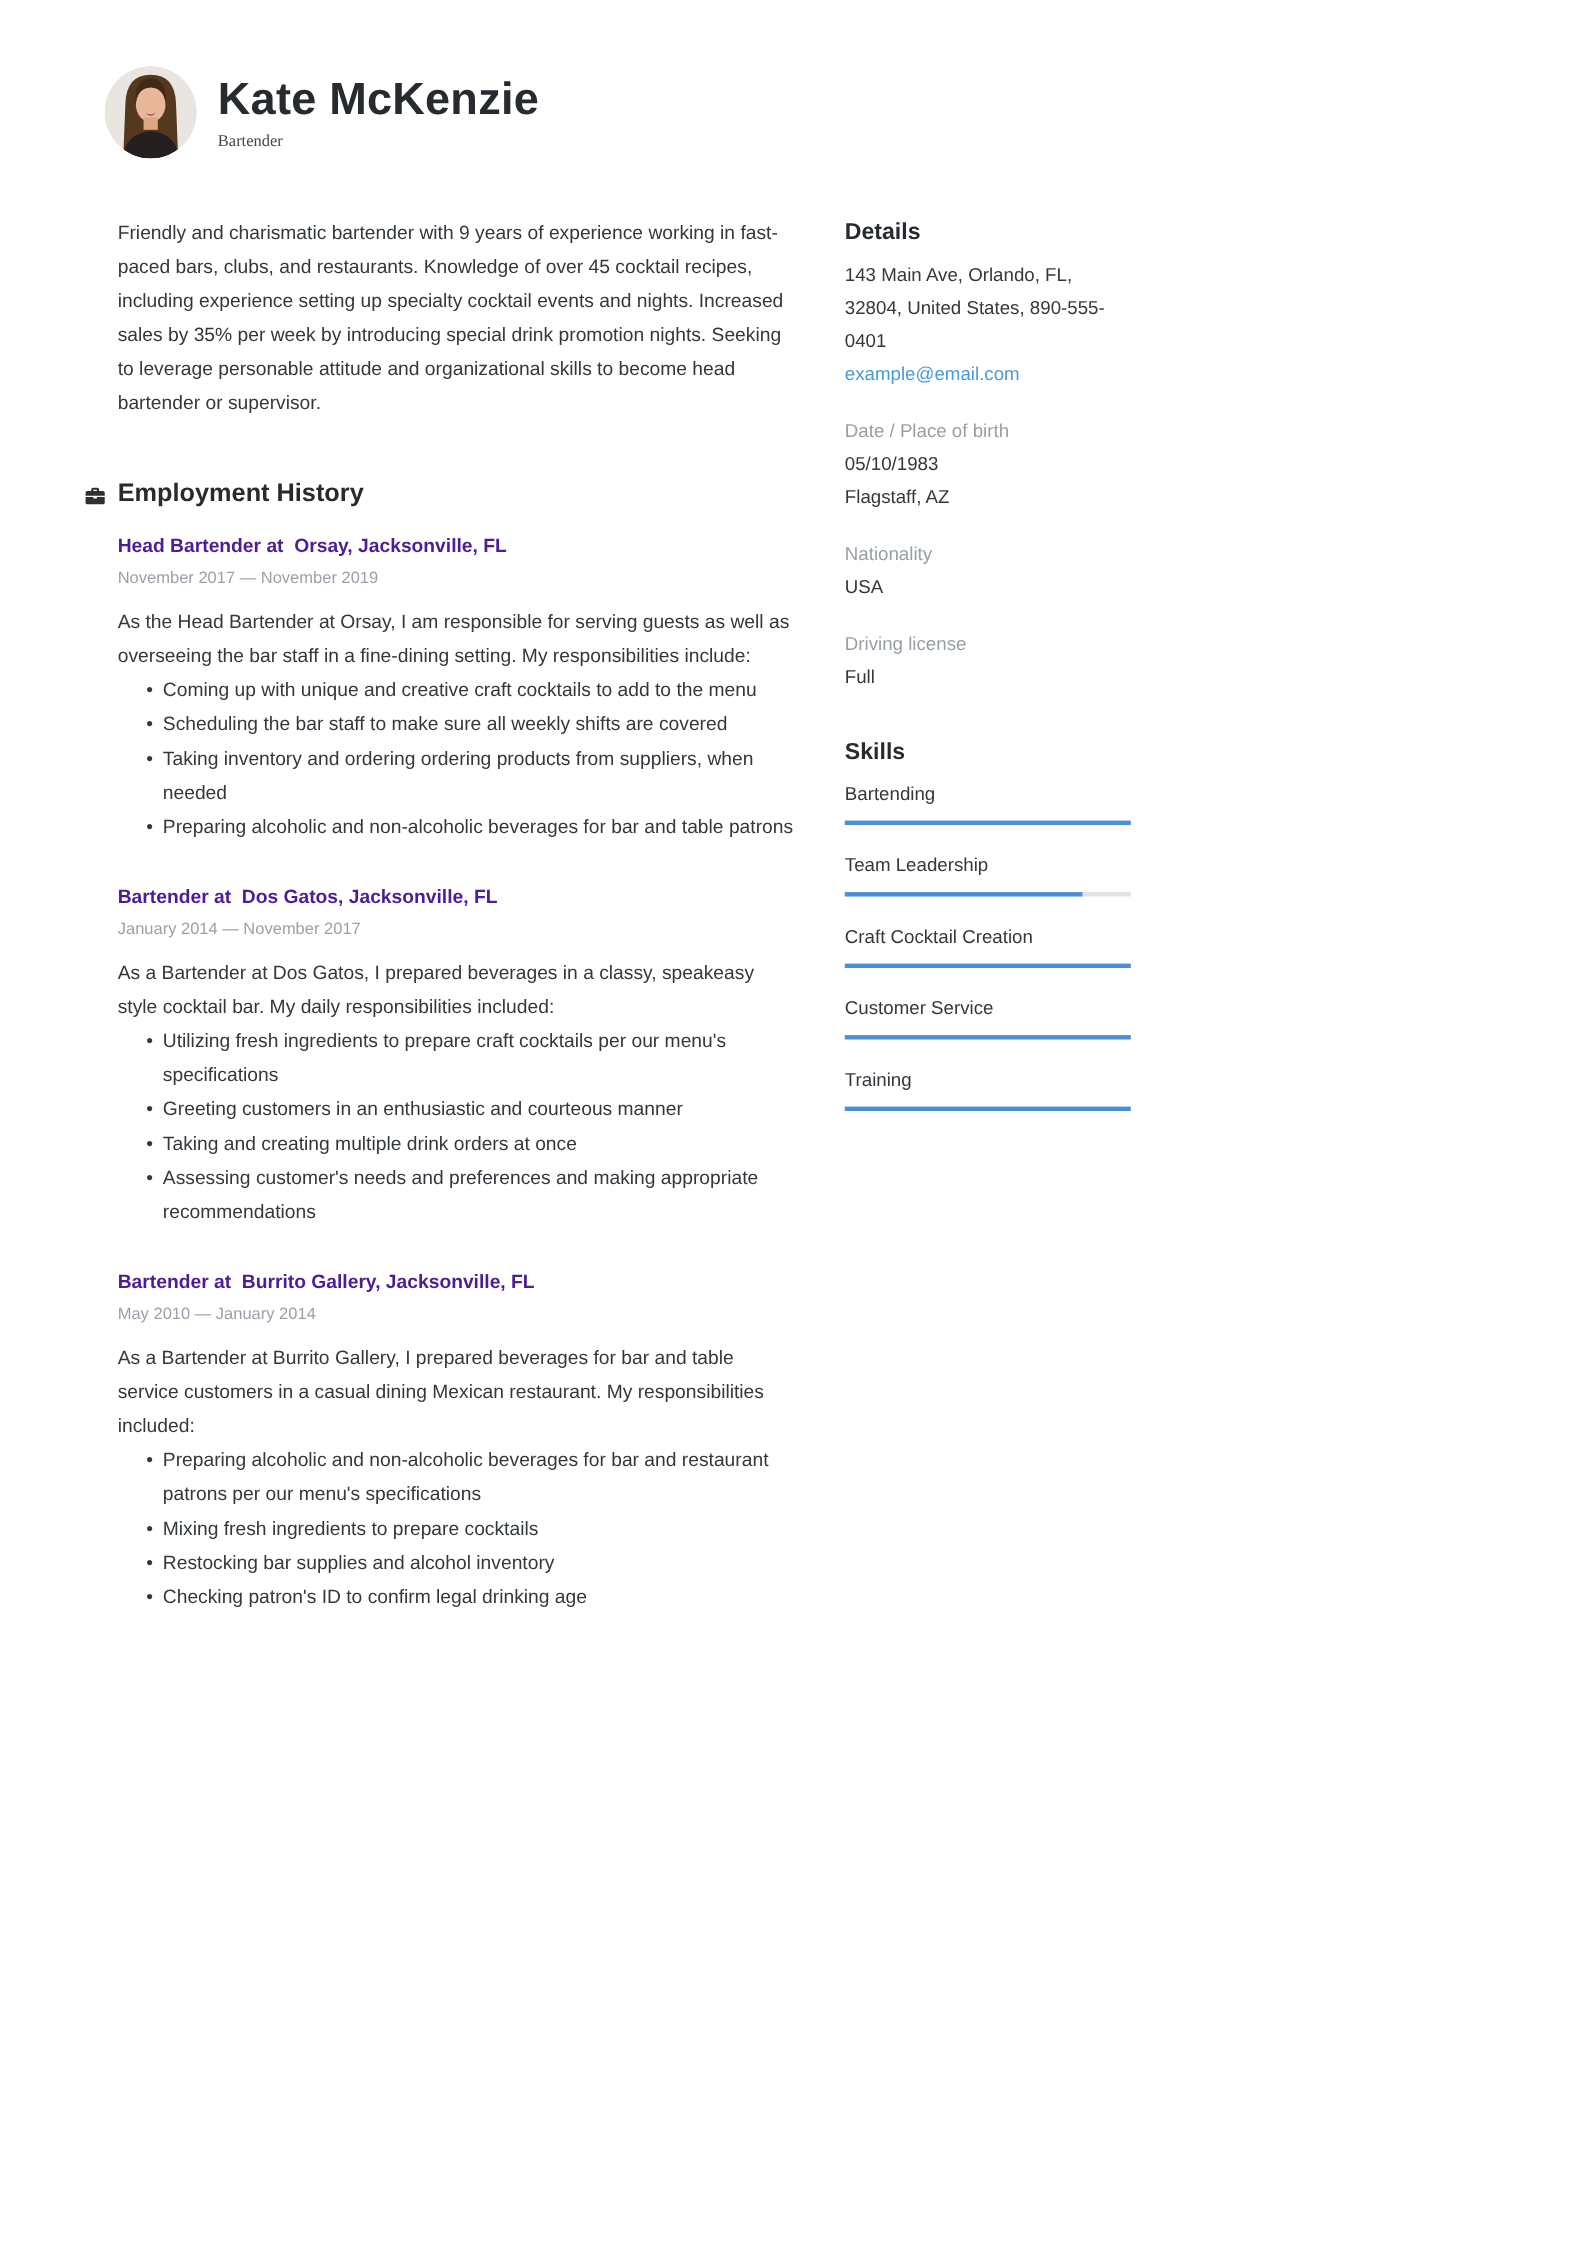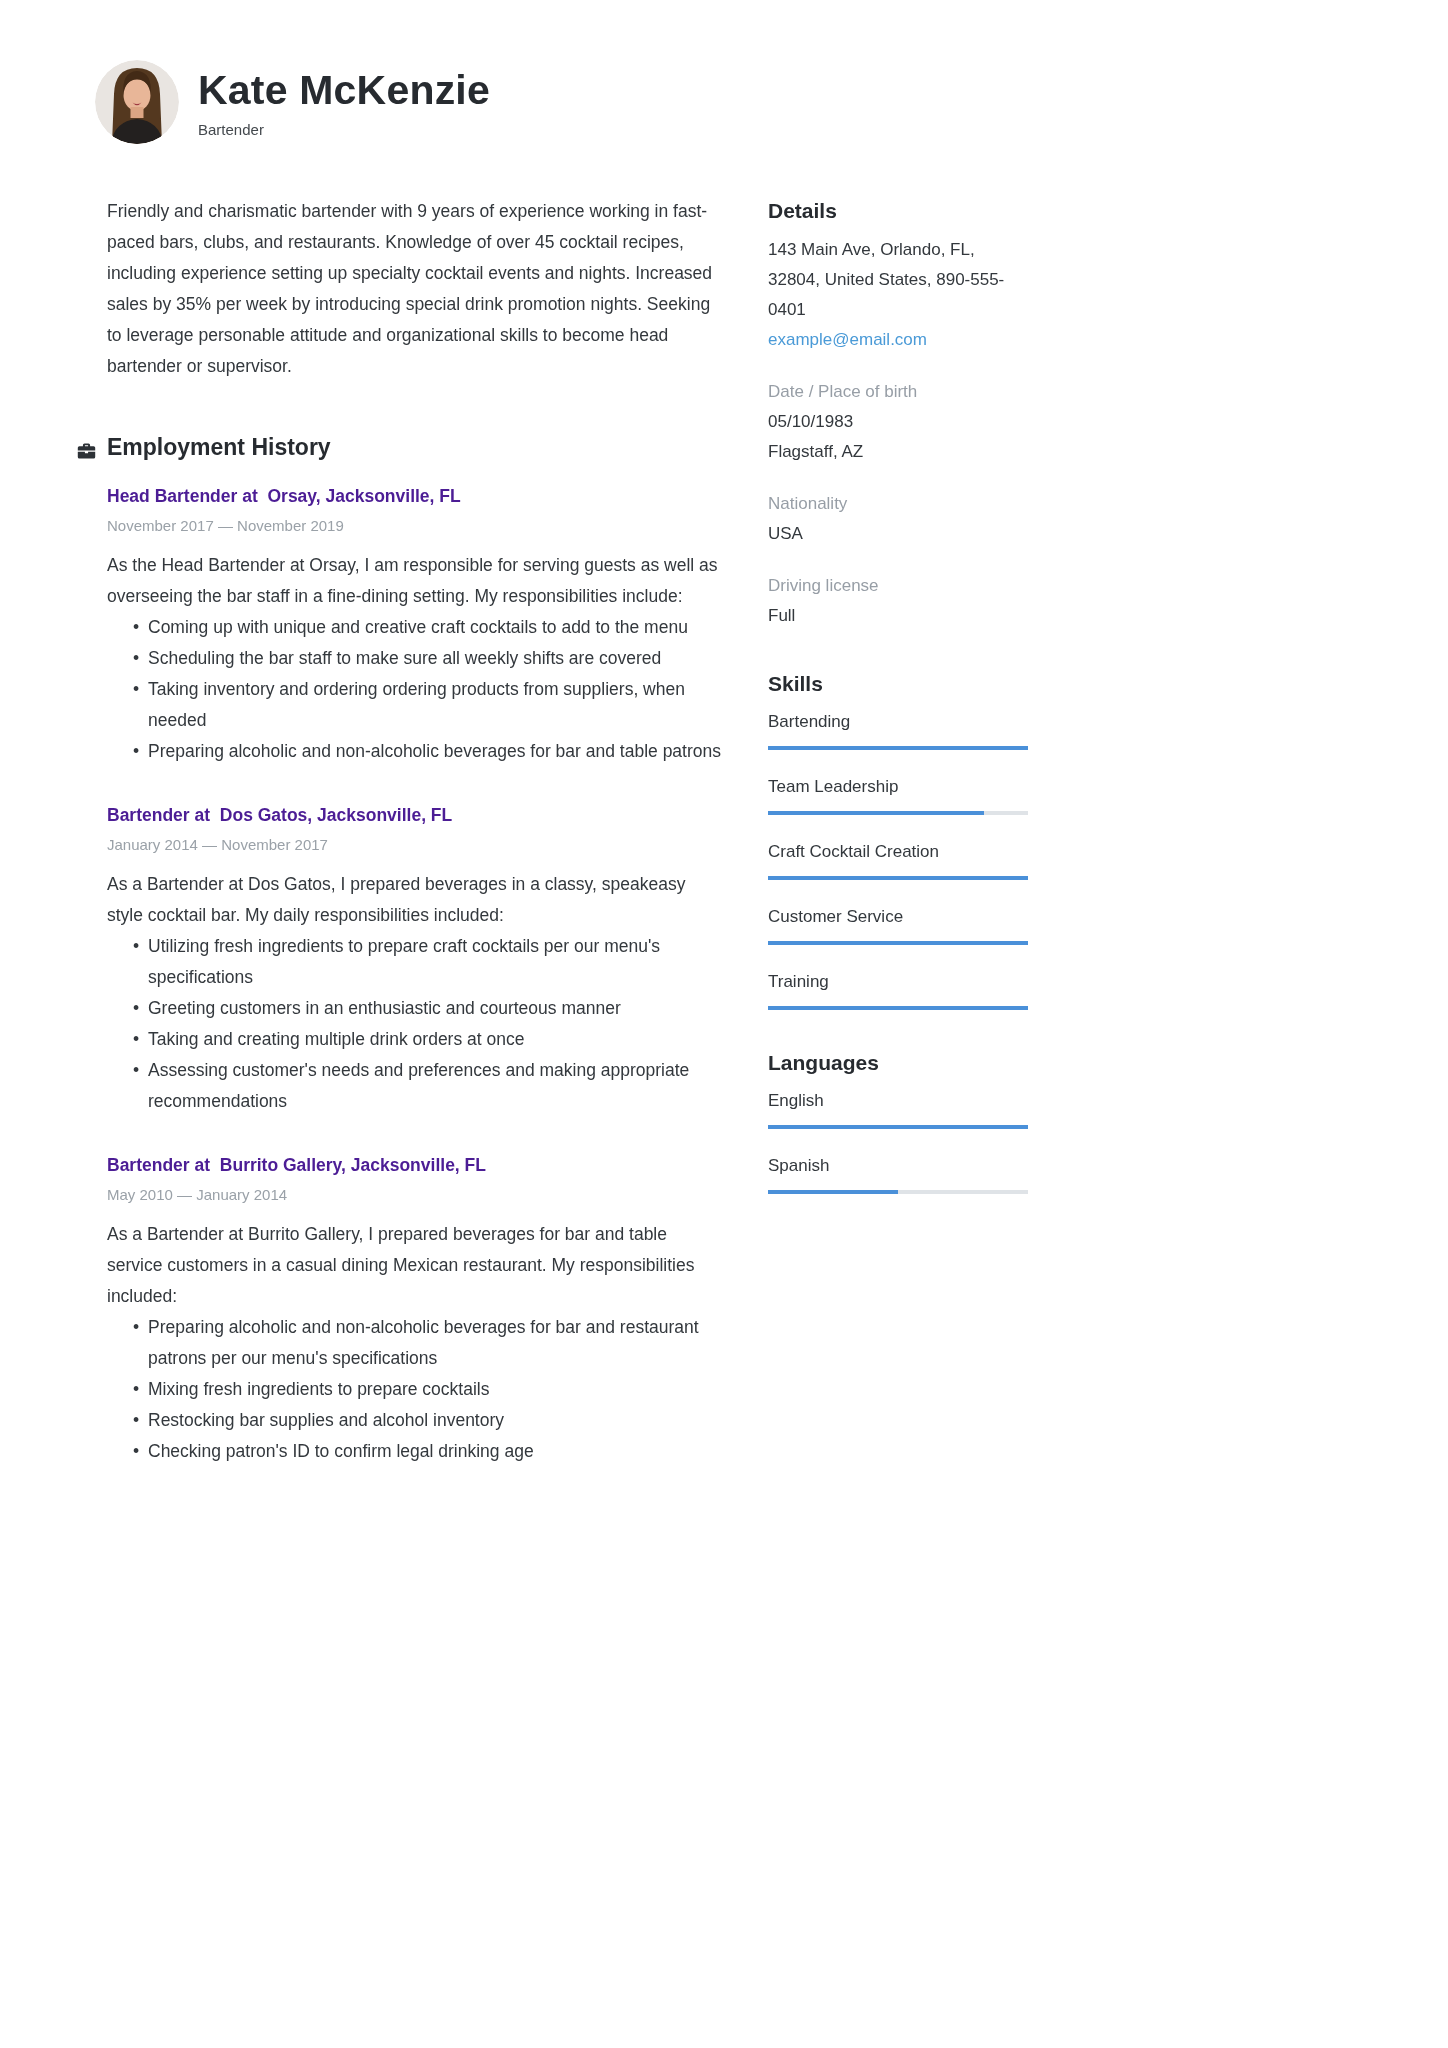--- a/index.html
+++ b/index.html
@@ -12,21 +12,21 @@
     color: #33383d;
     padding: 60px 0 60px 107px;
     position: relative;
   }
 
   
   .header { display: flex; align-items: center; margin-left: -12px; margin-bottom: 52px; }
   .avatar { width: 84px; height: 84px; border-radius: 50%; overflow: hidden; flex: 0 0 auto; }
   .header-text { margin-left: 19px; }
   .person-name { font-size: 41px; font-weight: 700; color: #272b30; margin: 0; letter-spacing: 0.2px; }
-  .person-title { font-size: 15px; color: #43484d; margin-top: 7px; }
+  .person-title { font-size: 15px; color: #43484d; margin-top: 7px; font-family: Liberation Serif, serif; }
 
   
   .columns { display: flex; align-items: flex-start; }
   .main { width: 614px; flex: 0 0 auto; }
   .sidebar { width: 260px; flex: 0 0 auto; margin-left: 47px; font-size: 17px; line-height: 30px; }
 
   
   .section { margin-bottom: 50px; }
   .section:last-child { margin-bottom: 0; }
   .section-heading {
@@ -197,32 +197,16 @@
             </div>
         </div>
         <div class="meter-item">
           <div class="meter-label">Training</div>
           <div class="bar">
               <div class="bar-fill" style="width: 100%;"></div>
             </div>
         </div>
       </div>
 
-      <div class="languages-block">
-        <h3 class="side-heading">Languages</h3>
-
-        <div class="meter-item">
-          <div class="meter-label">English</div>
-          <div class="bar">
-              <div class="bar-fill" style="width: 100%;"></div>
-            </div>
-        </div>
-        <div class="meter-item">
-          <div class="meter-label">Spanish</div>
-          <div class="bar">
-              <div class="bar-fill" style="width: 50%;"></div>
-            </div>
-        </div>
-      </div>
 
     </aside>
   </div>
 </div>
 
 </body></html>

